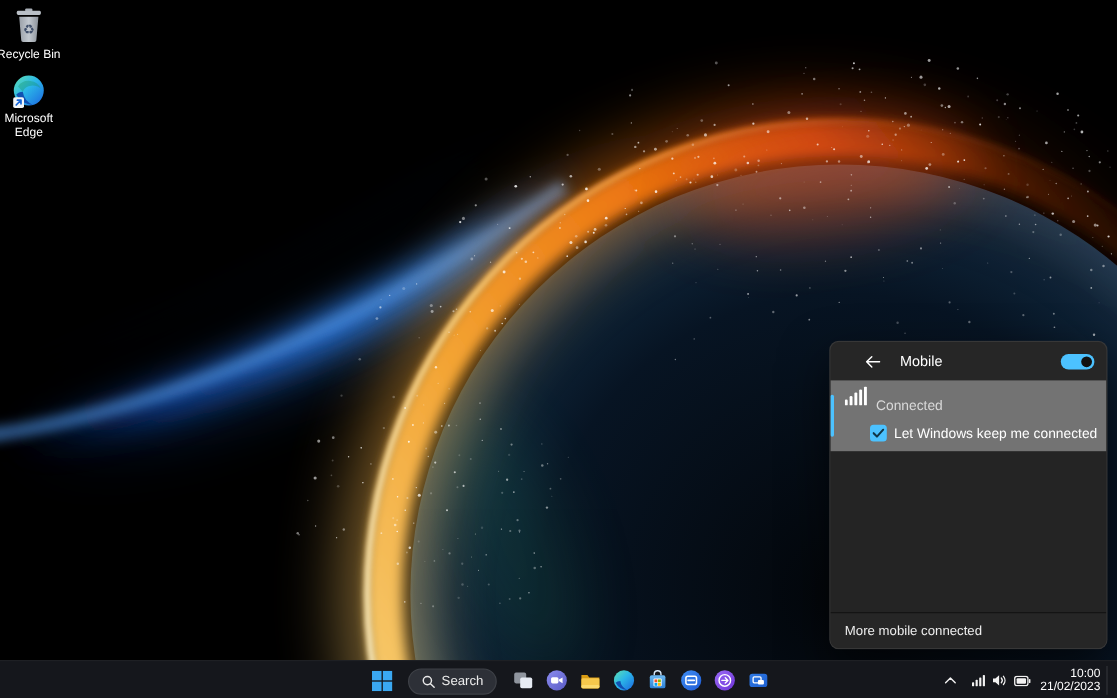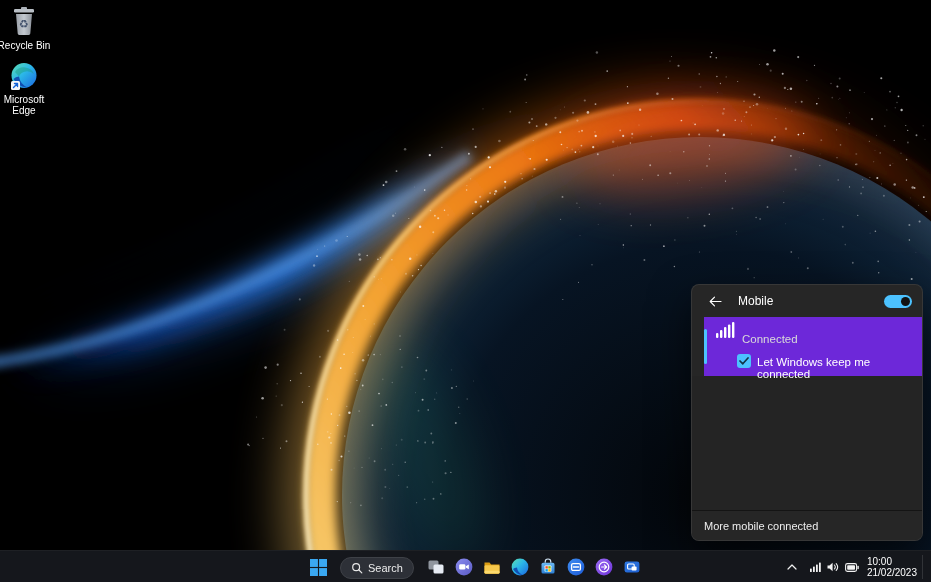--- a/index.html
+++ b/index.html
@@ -17,26 +17,26 @@
     text-shadow:0 1px 2px rgba(0,0,0,.95),0 0 3px rgba(0,0,0,.8);
   }
 
   
   #mobile-panel{
     position:absolute;left:691px;top:284px;width:232px;height:257px;
     background:#262626;border:1px solid rgba(255,255,255,.08);border-radius:8px;
     box-shadow:0 16px 40px rgba(0,0,0,.6);box-sizing:border-box;
     display:flex;flex-direction:column;overflow:hidden;color:#fff;
   }
-  #mp-header{height:32px;flex:0 0 32px;display:flex;align-items:center;padding:0 10px;}
+  #mp-header{height:32px;flex:0 0 32px;display:flex;align-items:center;padding:0 10px;margin-left:12px;}
   #mp-back{width:26px;height:24px;border-radius:4px;display:flex;align-items:center;justify-content:center;cursor:pointer;}
   #mp-title{font-size:12px;margin-left:10px;color:#fff;}
   #mp-toggle{margin-left:auto;width:28px;height:13px;border-radius:7px;background:#4CC2FF;position:relative;cursor:pointer;}
   #mp-toggle .knob{position:absolute;right:2px;top:2px;width:9px;height:9px;border-radius:50%;background:#121212;}
-  #mp-item{position:relative;height:59px;flex:0 0 59px;background:#6d28d9;margin-left:12px;}
+  #mp-item{position:relative;height:59px;flex:0 0 59px;background:#737373;}
   #mp-accent{position:absolute;left:0;top:12px;width:3px;height:35px;border-radius:2px;background:#4CC2FF;}
   #mp-signal{position:absolute;left:12px;top:5px;}
   #mp-status{position:absolute;left:38px;top:16px;font-size:11.5px;color:#d9d9d9;}
   #mp-checkbox{position:absolute;left:33px;top:37px;width:14px;height:14px;border-radius:3px;background:#4CC2FF;display:flex;align-items:center;justify-content:center;cursor:pointer;}
   #mp-cb-label{position:absolute;left:53px;top:39px;font-size:11.5px;color:#fff;}
   #mp-spacer{flex:1;background:#242424;}
   #mp-footer{
     height:29px;flex:0 0 29px;background:#262626;border-top:1px solid rgba(0,0,0,.45);
     display:flex;align-items:center;padding-left:12px;font-size:11px;color:#ededed;cursor:pointer;
   }
@@ -49,21 +49,21 @@
   #tb-center{position:absolute;left:306px;top:4px;display:flex;align-items:flex-end;gap:4px;}
   .tbtn{width:24px;height:24px;border-radius:4px;display:flex;align-items:center;justify-content:center;cursor:pointer;}
   #tb-search{
     height:22px;margin:0 6px;padding:0 10px;border-radius:11px;background:#2d3037;
     border:1px solid #3e4147;display:flex;align-items:center;gap:5px;cursor:pointer;box-sizing:border-box;
   }
   #tb-search .txt{font-size:11px;color:#ececec;}
   #tb-tray{position:absolute;right:4px;top:0;height:32px;display:flex;align-items:center;}
   #tray-chevron{width:18px;height:24px;border-radius:4px;display:flex;align-items:center;justify-content:center;cursor:pointer;}
   #tray-status{display:flex;align-items:center;gap:6px;height:24px;padding:0 7px;border-radius:4px;cursor:pointer;margin-left:2px;}
-  #tray-clock{margin-left:1px;padding-right:2px;text-align:left;font-size:10px;line-height:11.5px;color:#fff;cursor:pointer;}
+  #tray-clock{margin-left:1px;padding-right:2px;text-align:right;font-size:10px;line-height:11.5px;color:#fff;cursor:pointer;}
   #show-desktop{width:4px;height:24px;margin-left:3px;border-left:1px solid rgba(255,255,255,.12);cursor:pointer;}
 </style>
 </head>
 <body>
 
 <div id="screen">
 
   <svg id="wallpaper" width="931" height="582" viewBox="0 0 931 582">
     <defs>
       <radialGradient id="planet" cx="50%" cy="50%" r="50%">

